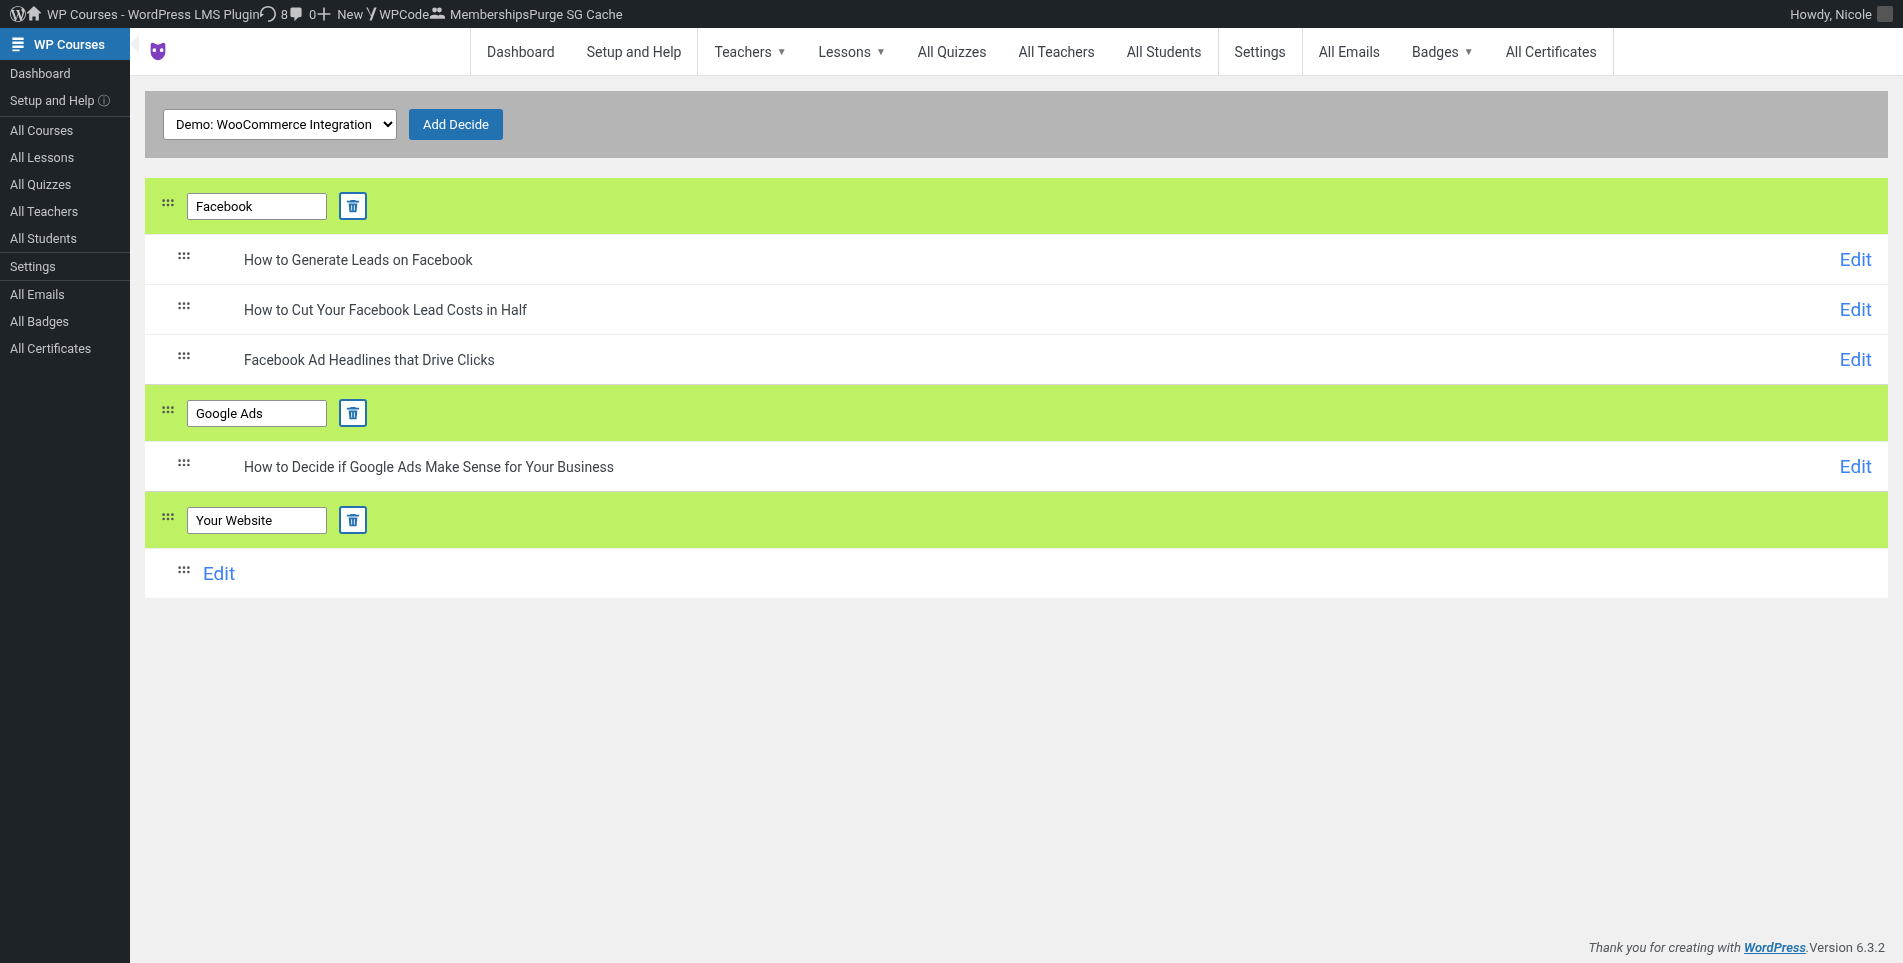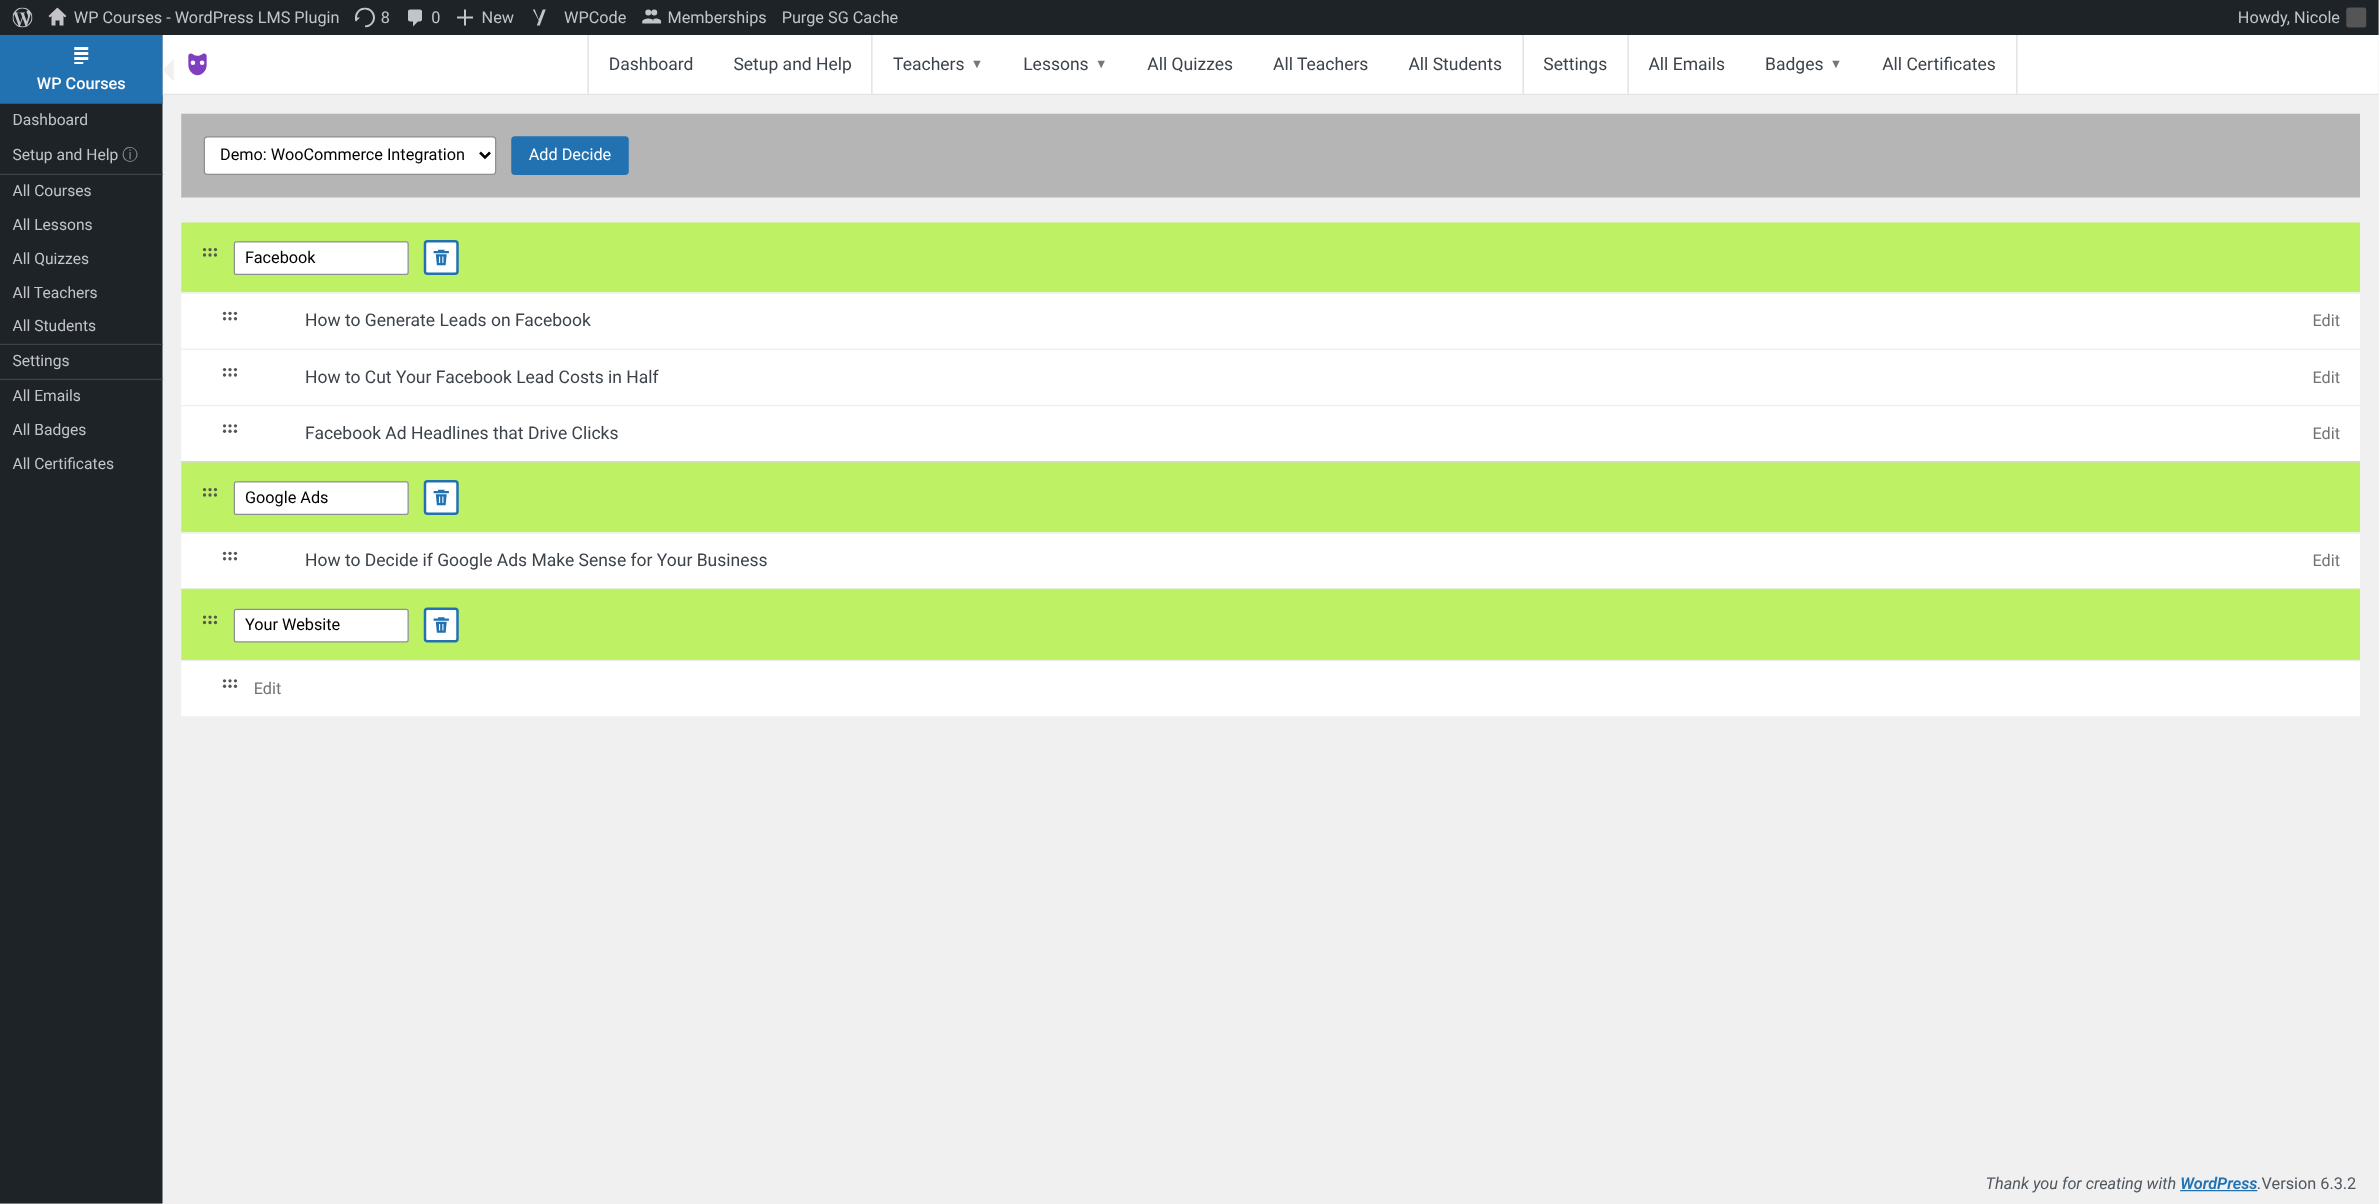--- a/index.html
+++ b/index.html
@@ -1,28 +1,28 @@
 <!DOCTYPE html>
 <html><head>
 <meta charset="utf-8">
 <style>
   * { box-sizing: border-box; margin: 0; padding: 0; font-family: -apple-system, BlinkMacSystemFont, "Segoe UI", Roboto, sans-serif; }
   body { font-size: 13px; color: #3c434a; background: #f0f0f1; }
 
   
   .wp-bar { height: 28px; background: #1d2327; color: #c3c4c7; display:flex; align-items:center; padding:0 10px; font-size:13px; justify-content:space-between; }
-  .wp-bar-left, .wp-bar-right { display:flex; align-items:center; gap:12px; height:100%; }
+  .wp-bar-left, .wp-bar-right { display:flex; align-items:center; height:100%; }
   .wp-bar-item { display:flex; align-items:center; gap:5px; cursor:pointer; height:100%; color:#c3c4c7; }
   .wp-bar svg { width:16px; height:16px; fill:#c3c4c7; }
   .wp-avatar { width:16px; height:16px; background:#555; border-radius:2px; }
 
   
   .layout { display:flex; min-height: calc(100vh - 28px); }
   .adminmenu { width:130px; background:#1d2327; color:#c3c4c7; padding-top:0; }
-  .mainmenu-item { display:flex; align-items:center; gap:8px; padding:8px 10px; background:#2271b1; color:#fff; font-weight:500; position:relative;flex-direction:column; }
+  .mainmenu-item { display:flex; align-items:center; gap:8px; padding:8px 10px; background:#2271b1; color:#fff; font-weight:500; position:relative; }
   .mainmenu-item::after { content:""; position:absolute; right:-9px; top:50%; transform:translateY(-50%); border:9px solid transparent; border-right-color:#f0f0f1; }
   .sub-item { padding:6px 10px; font-size:12.5px; color:#c3c4c7; cursor:pointer; }
   .sub-sep { border-top:1px solid #3c434a; margin:0; }
 
   
   .content { flex:1; display:flex; flex-direction:column; }
   .plugin-nav { background:#fff; border-bottom:1px solid #e2e4e7; height:48px; display:flex; align-items:center; padding:0 16px; }
   .plugin-logo { width:24px; height:24px; margin-right: 300px; display:flex; align-items:center; justify-content:center; }
   .plugin-logo svg { width:22px; height:22px; fill:#7f3fbf; }
   .plugin-nav-items { display:flex; align-items:center; height:100%; }
@@ -40,21 +40,21 @@
   .module-head { background:#bef264; padding:14px 16px; display:flex; align-items:center; gap:12px; border-top:1px solid #d5d5d5; }
   .module-head:first-child { border-top:none; }
   .drag-handle { color:#555; cursor:grab; }
   .drag-handle svg { width:14px; height:14px; fill:#555; }
   .module-title { padding:5px 8px; border:1px solid #8c8f94; border-radius:2px; font-size:13px; background:#fff; width:140px; }
   .btn-trash { width:28px; height:28px; border:2px solid #2271b1; background:#fff; border-radius:3px; display:flex; align-items:center; justify-content:center; cursor:pointer; }
   .btn-trash svg { width:14px; height:14px; fill:#2271b1; }
 
   .lesson-row { background:#fff; padding:13px 16px 13px 32px; display:flex; align-items:center; gap:12px; border-top:1px solid #eee; font-size:14px; color:#3c434a; }
   .lesson-row .title { flex:1;margin-left:41px; }
-  .edit-link { color:#737373; font-size:13px; cursor:pointer; }
+  .edit-link { color:#3b82f6; font-size:19px; cursor:pointer; }
 
   
   .footer { margin:auto 18px 8px; padding-top:20px; display:flex; justify-content:flex-end; font-size:13px; color:#50575e; }
   .footer em { font-style:italic; }
   .footer a { color:#2271b1; text-decoration:underline; font-style:italic; font-weight:600; }
 </style>
 </head>
 <body>
 
 <div class="wp-bar">

